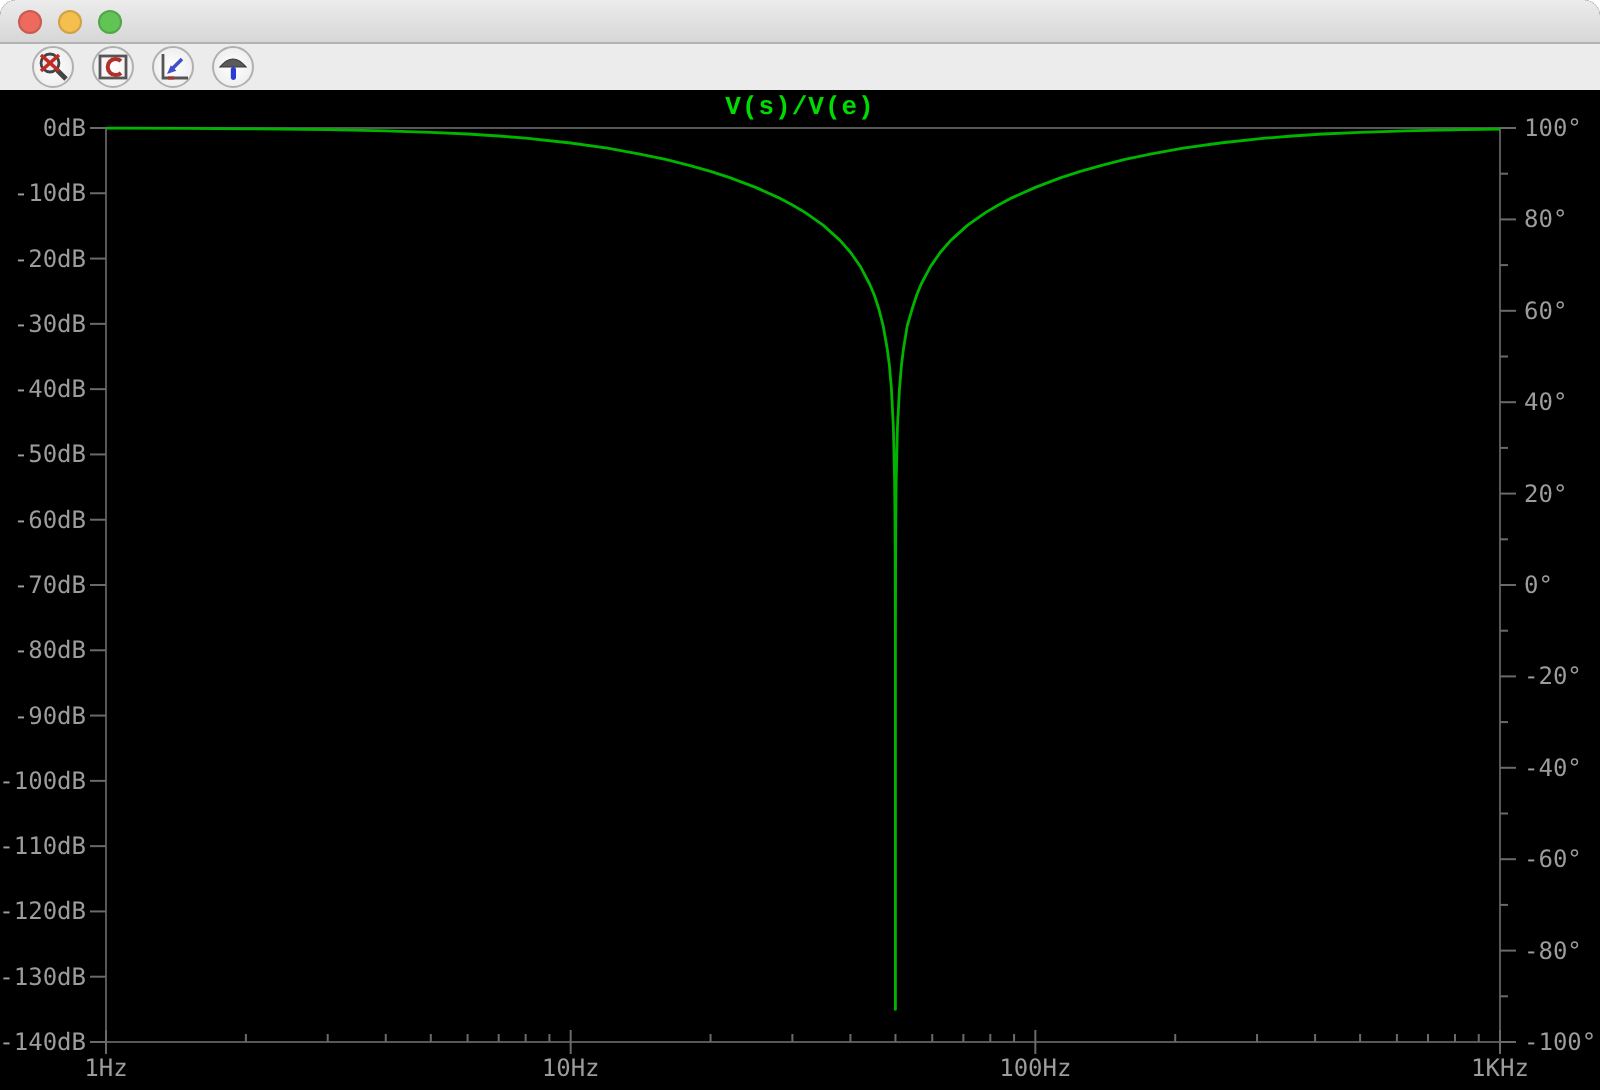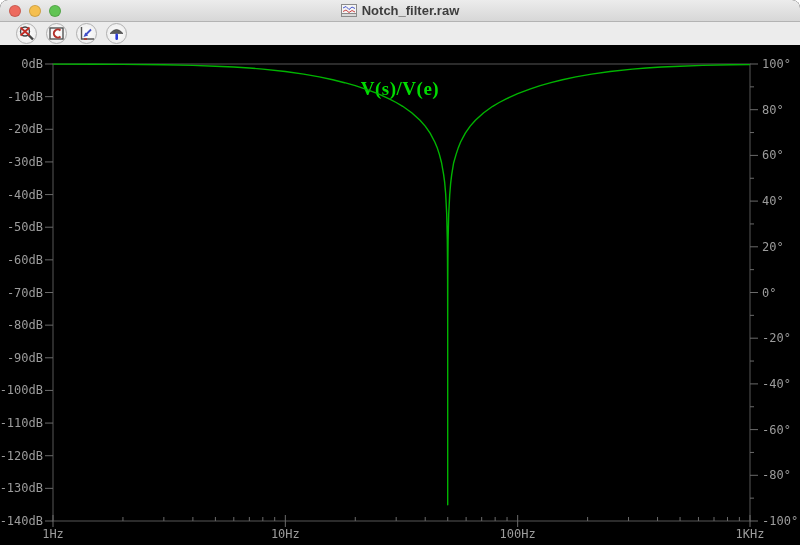--- a/index.html
+++ b/index.html
@@ -12,43 +12,34 @@
   .title-wrap{display:flex;align-items:center;gap:5px;font-size:13px;font-weight:600;color:#3e3e3e;}
   
   .toolbar{height:23px;background:#ececec;display:flex;align-items:center;gap:9px;padding-left:16px;box-sizing:border-box;}
   .tool-btn{width:21px;height:21px;border-radius:50%;background:radial-gradient(#ffffff,#e9e9e9);
             border:1px solid #b0b0b0;box-sizing:border-box;display:flex;align-items:center;justify-content:center;
             padding:0;cursor:pointer;}
   .tool-btn svg{display:block;}
   
   .plot{position:relative;width:800px;height:500px;background:#000;}
   .plot-title{position:absolute;top:1px;left:50%;transform:translateX(-50%);
-              font-family:Liberation Serif, serif;font-size:19px;font-weight:bold;letter-spacing:0.5px;margin-top:32px;}
+              font-family:Liberation Mono, monospace;font-size:13px;font-weight:bold;letter-spacing:0.5px;}
   #plot-svg{position:absolute;left:0;top:0;}
   #plot-svg text{font-family:"DejaVu Sans Mono",monospace;font-size:12px;}
 </style>
 </head>
 <body>
 
 <div class="window">
 
   <div class="titlebar">
     <div class="lights">
       <span class="light" style="background: rgb(237, 106, 94);"></span>
       <span class="light" style="background: rgb(245, 191, 79);"></span>
       <span class="light" style="background: rgb(97, 196, 84);"></span>
-    </div>
-    <div class="title-wrap">
-      <svg width="16" height="13" viewBox="0 0 16 13">
-        <rect x="0.5" y="0.5" width="15" height="12" fill="#f4f4f4" stroke="#8a8a8a"></rect>
-        <polyline points="2,4 5,2.5 8,5.5 11,3 14,4.5" fill="none" stroke="#4455cc" stroke-width="1"></polyline>
-        <polyline points="2,7.5 5,6 8,8.5 11,6.5 14,8" fill="none" stroke="#cc4444" stroke-width="1"></polyline>
-        <rect x="0.5" y="9.5" width="15" height="3" fill="#d8d8d8" stroke="#8a8a8a"></rect>
-      </svg>
-      <span>Notch_filter.raw</span>
     </div>
   </div>
 
   <div class="toolbar">
     <button class="tool-btn" title="">
       <svg width="19" height="19" viewBox="0 0 19 19">
         <circle cx="8" cy="7.5" r="4.5" fill="#e8edf4" stroke="#444" stroke-width="1.4"></circle>
         <line x1="11.5" y1="11" x2="16" y2="15.5" stroke="#444" stroke-width="2.4"></line>
         <line x1="3.5" y1="3.5" x2="12.5" y2="11.5" stroke="#c22a22" stroke-width="1.8"></line>
         <line x1="12.5" y1="3.5" x2="3.5" y2="11.5" stroke="#c22a22" stroke-width="1.8"></line>

